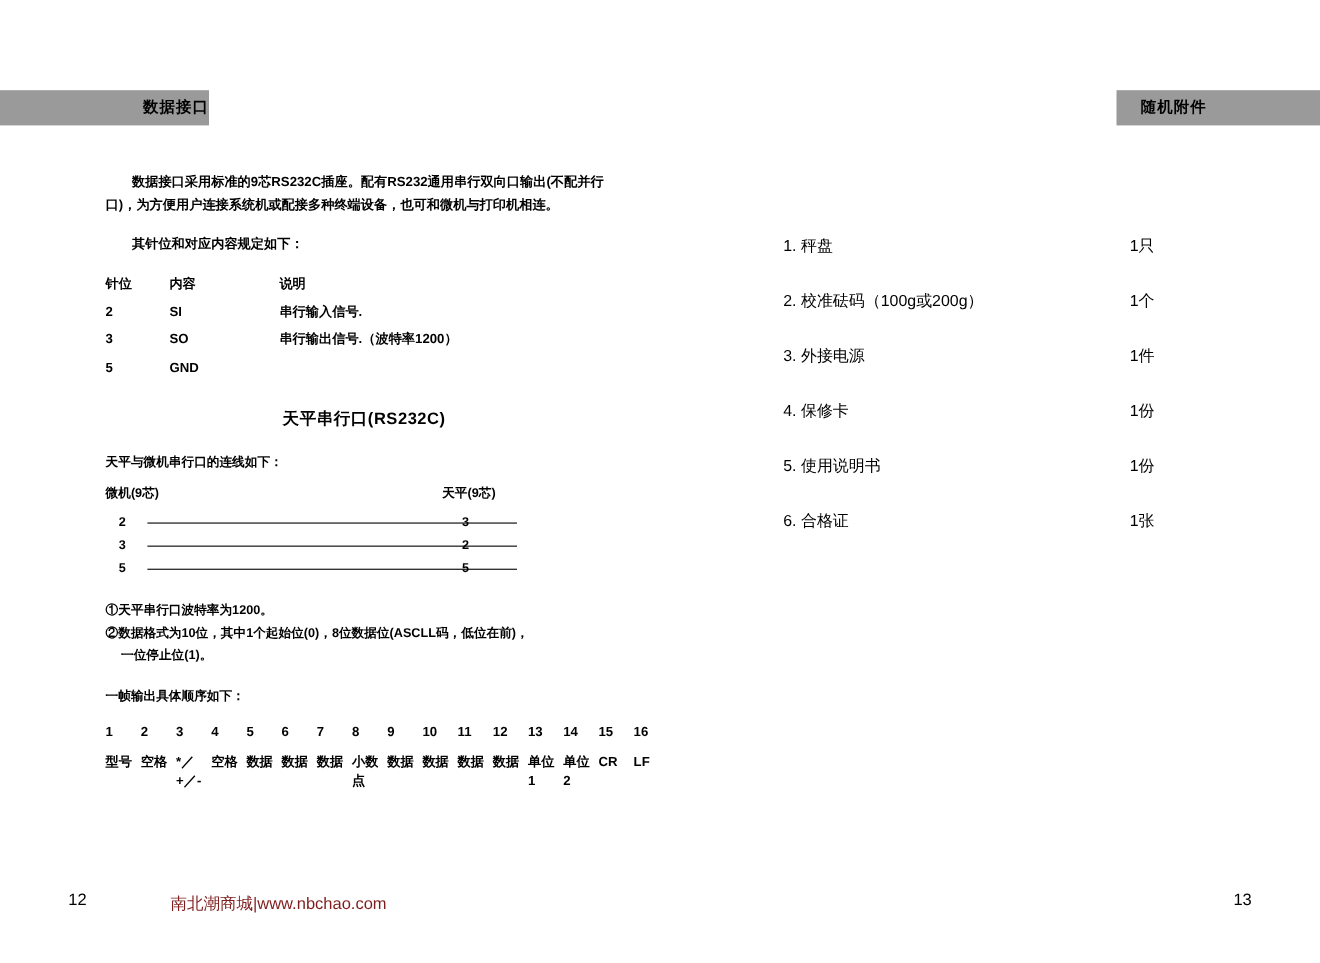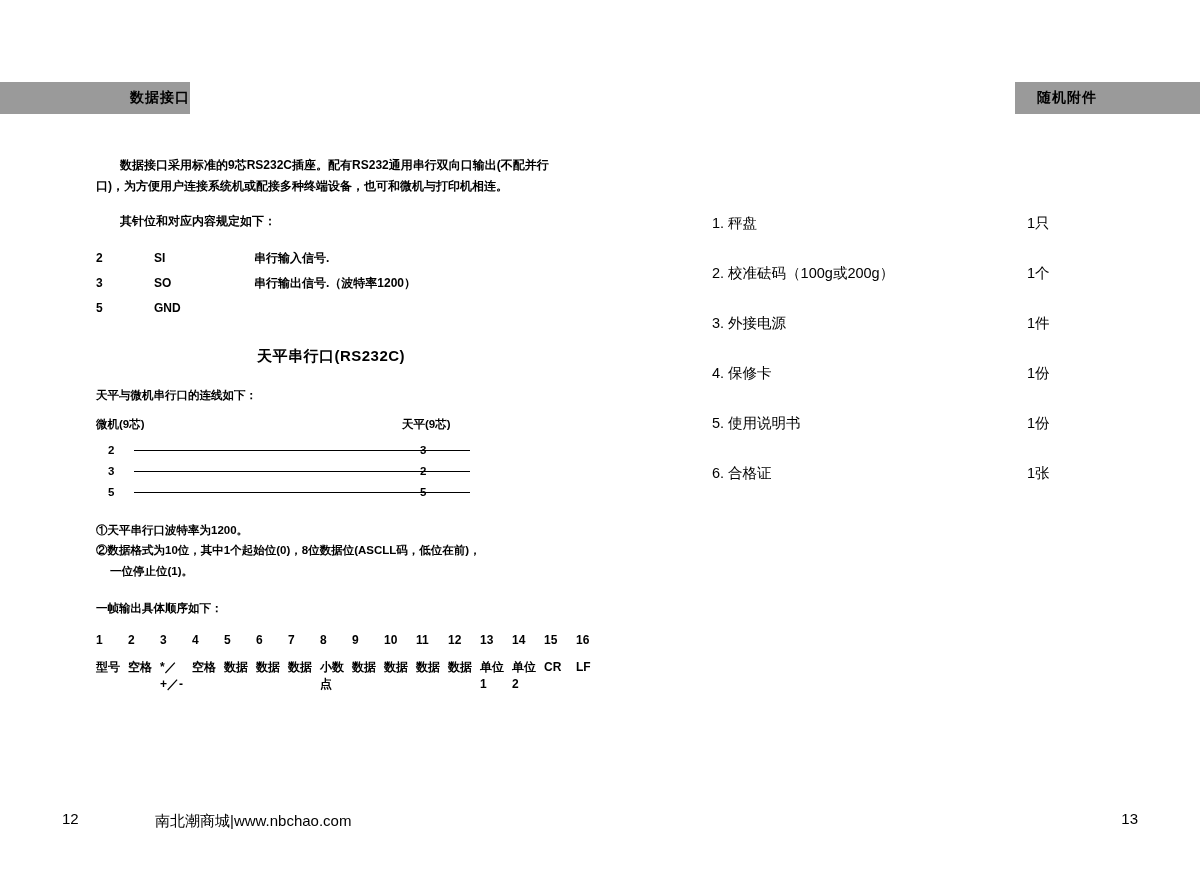--- a/index.html
+++ b/index.html
@@ -176,21 +176,21 @@
     font-size: 15px;
     color: #000;
   }
   .page-num.left  { left: 62px;  top: 810px; }
   .page-num.right { right: 62px; top: 810px; }
   .footer-site {
     position: absolute;
     left: 155px;
     top: 812px;
     font-size: 15px;
-    color: #000000;
+    color: #7f1d1d;
   }
 </style>
 </head>
 <body>
 
 <div class="page">
 
   <div class="header-bar left">
     <span class="header-title">数据接口</span>
   </div>
@@ -198,20 +198,25 @@
     <span class="header-title">随机附件</span>
   </div>
 
   <div class="left-col">
 
     <p class="para indent">数据接口采用标准的9芯RS232C插座。配有RS232通用串行双向口输出(不配并行口)，为方便用户连接系统机或配接多种终端设备，也可和微机与打印机相连。</p>
     <p class="para indent">其针位和对应内容规定如下：</p>
 
     <table class="pin-table">
       <tbody>
+          <tr>
+        <td class="pin-col-1">针位</td>
+        <td class="pin-col-2">内容</td>
+        <td class="pin-col-3">说明</td>
+      </tr>
       <tr>
         <td class="pin-col-1 pin-num">2</td>
         <td class="pin-col-2">SI</td>
         <td class="pin-col-3">串行输入信号.</td>
       </tr>
       <tr>
         <td class="pin-col-1 pin-num">3</td>
         <td class="pin-col-2">SO</td>
         <td class="pin-col-3">串行输出信号.（波特率1200）</td>
       </tr>

